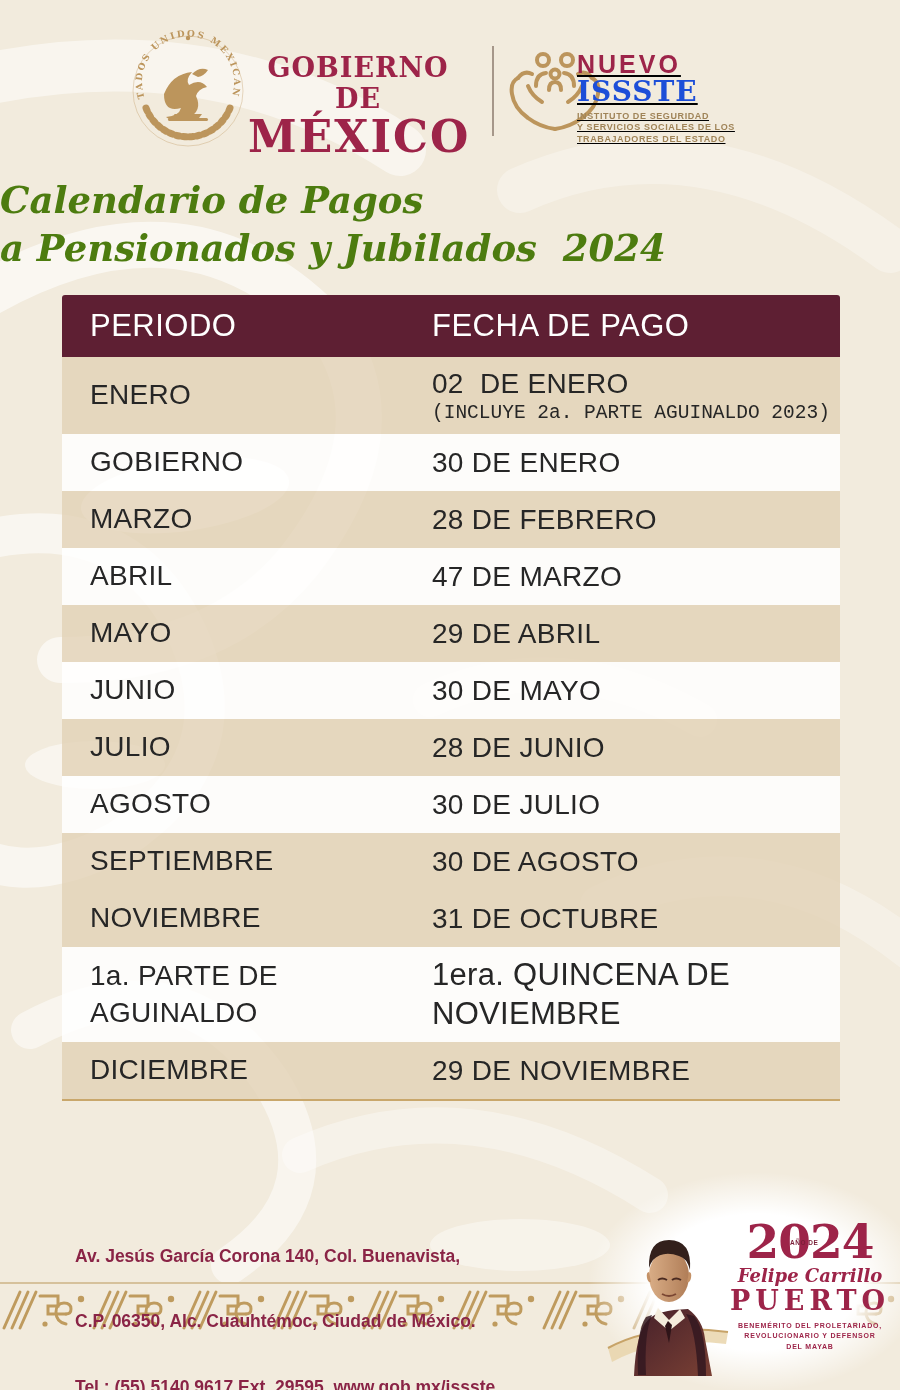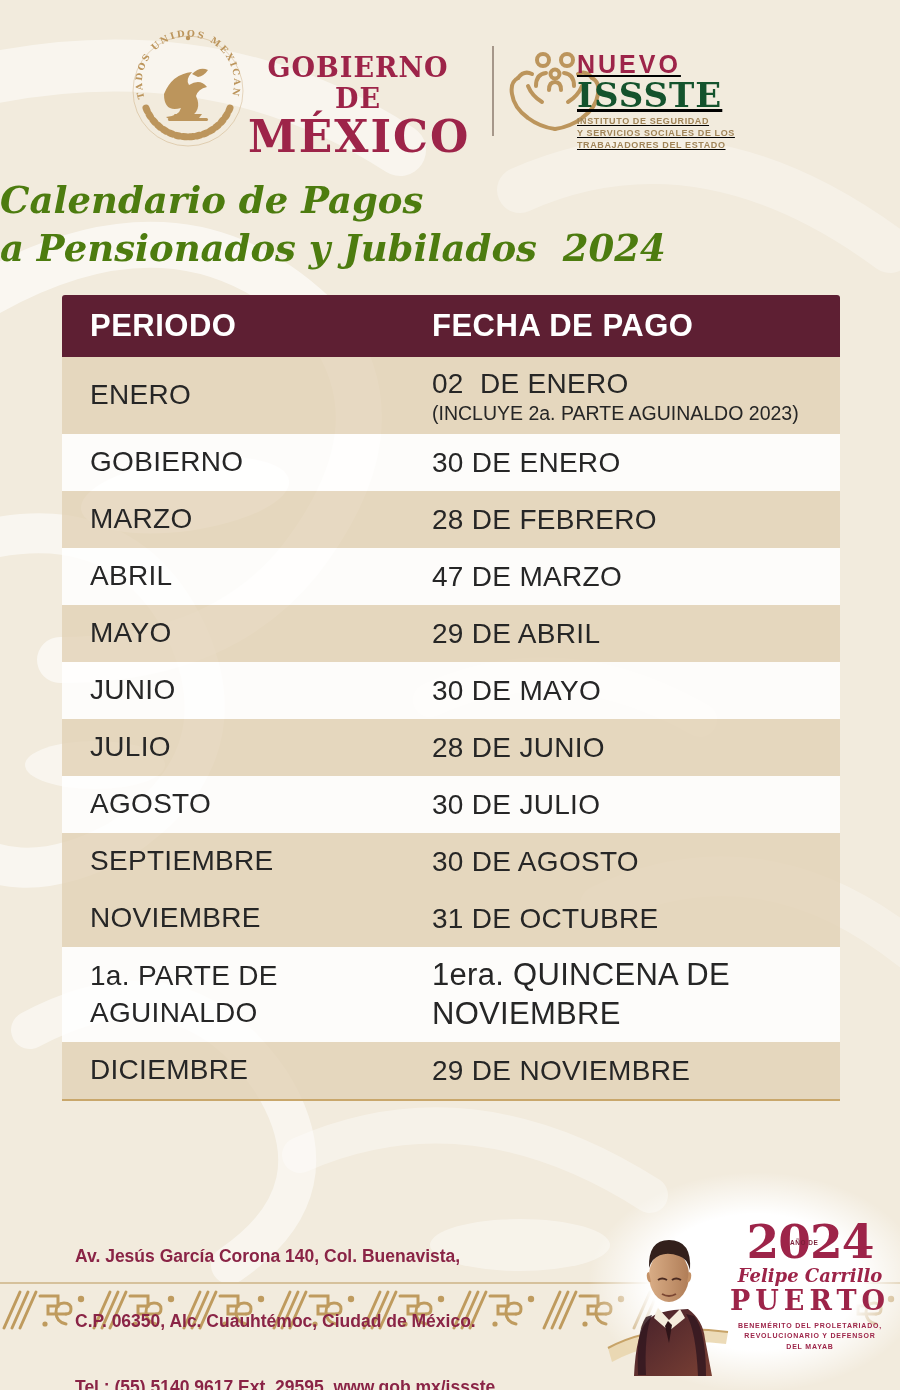--- a/index.html
+++ b/index.html
@@ -16,44 +16,44 @@
 
   
   #coat{left:130px;top:30px;width:116px;height:120px;z-index:2;}
   #gob-text{left:248px;top:52px;width:220px;text-align:center;z-index:2;color:#9d2449;}
   #gob-line1{font-family:"DejaVu Serif",serif;font-weight:bold;font-size:27px;letter-spacing:1px;}
   #gob-line2{font-family:"DejaVu Serif",serif;font-weight:bold;font-size:44px;letter-spacing:2px;line-height:1.05;}
   #logo-divider{left:492px;top:46px;width:2px;height:90px;background:#7c6a5d;opacity:.65;z-index:2;}
   #issste-icon{left:506px;top:34px;width:98px;height:112px;z-index:2;}
   #issste-text{left:577px;top:50px;width:200px;z-index:2;text-decoration:underline;}
   #issste-line1{color:#9d2449;font-weight:bold;font-size:25px;letter-spacing:3px;}
-  #issste-line2{color:#14532d;font-family:"DejaVu Serif",serif;font-weight:bold;font-size:34px;line-height:.95;letter-spacing:1px;}
+  #issste-line2{color:#1d4ed8;font-family:"DejaVu Serif",serif;font-weight:bold;font-size:28px;line-height:.95;letter-spacing:1px;}
   .issste-sub{color:#a08458;font-weight:bold;font-size:9px;letter-spacing:.6px;line-height:1.3;}
   #issste-sub-wrap{margin-top:5px;}
 
   
   #title{left:0;top:176px;width:900px;z-index:2;
     font-family:"DejaVu Serif",serif;font-style:italic;font-weight:bold;
     color:#4d7c0f;font-size:37px;line-height:1.3;}
 
   
   #table{left:62px;top:295px;width:778px;z-index:2;}
   #t-head{display:flex;align-items:center;height:62px;background:#5e1f33;border-radius:3px 3px 0 0;}
-  .hcell{color:#ffffff;font-weight:700;font-size:31px;letter-spacing:.5px;}
+  .hcell{color:#ffffff;font-weight:400;font-size:31px;letter-spacing:.5px;}
   .col-p{width:370px;padding-left:28px;box-sizing:border-box;flex:none;}
   .col-f{flex:1;white-space:pre-wrap;}
   .row{display:flex;align-items:center;min-height:57px;}
   .row.beige{background:rgba(225,209,181,.78);}
   .row.white{background:rgba(255,255,255,.85);}
   .row.first{min-height:77px;}
   .row.agui{min-height:95px;}
   .row .col-p{font-size:28px;color:#262626;letter-spacing:.3px;line-height:1.3;}
   .row .col-f{font-size:28px;color:#262626;letter-spacing:.3px;line-height:1.25;}
   .row.agui .col-f{font-size:31px;}
-  .nota{display:block;font-size:19.5px;margin-top:0;letter-spacing:0;}
+  .nota{display:block;font-size:19.5px;margin-top:0;letter-spacing:0;font-family:Liberation Mono, monospace;}
   #t-bottomline{height:2px;background:#c9a76b;}
 
   
   #address{left:75px;top:1203px;z-index:2;color:#8a2446;font-weight:bold;
     font-size:17.5px;line-height:1.24;white-space:pre-wrap;}
   #thin-gold-line{left:0;top:1282px;width:900px;height:2px;background:#d6c19b;z-index:1;}
   #band{left:0;top:1288px;width:900px;height:44px;z-index:1;}
   #white-blob{left:588px;top:1172px;width:336px;height:220px;z-index:2;
     background:radial-gradient(closest-side,#ffffff 62%,rgba(255,255,255,0) 100%);}
   #felipe{left:606px;top:1212px;width:290px;height:172px;z-index:3;}

